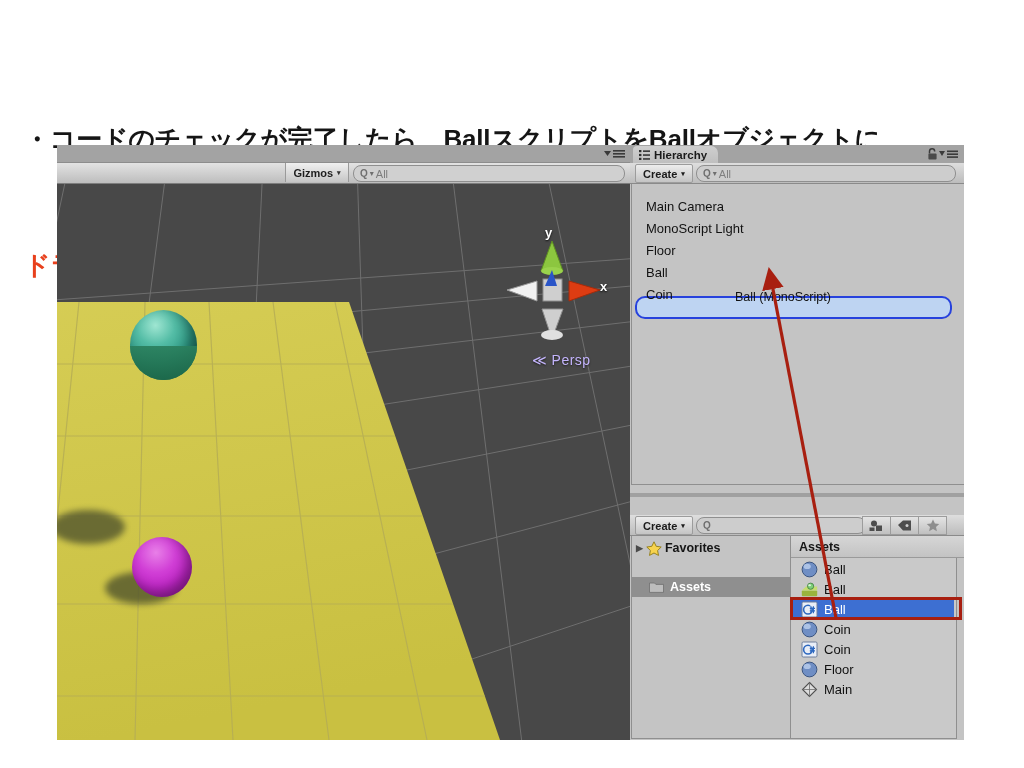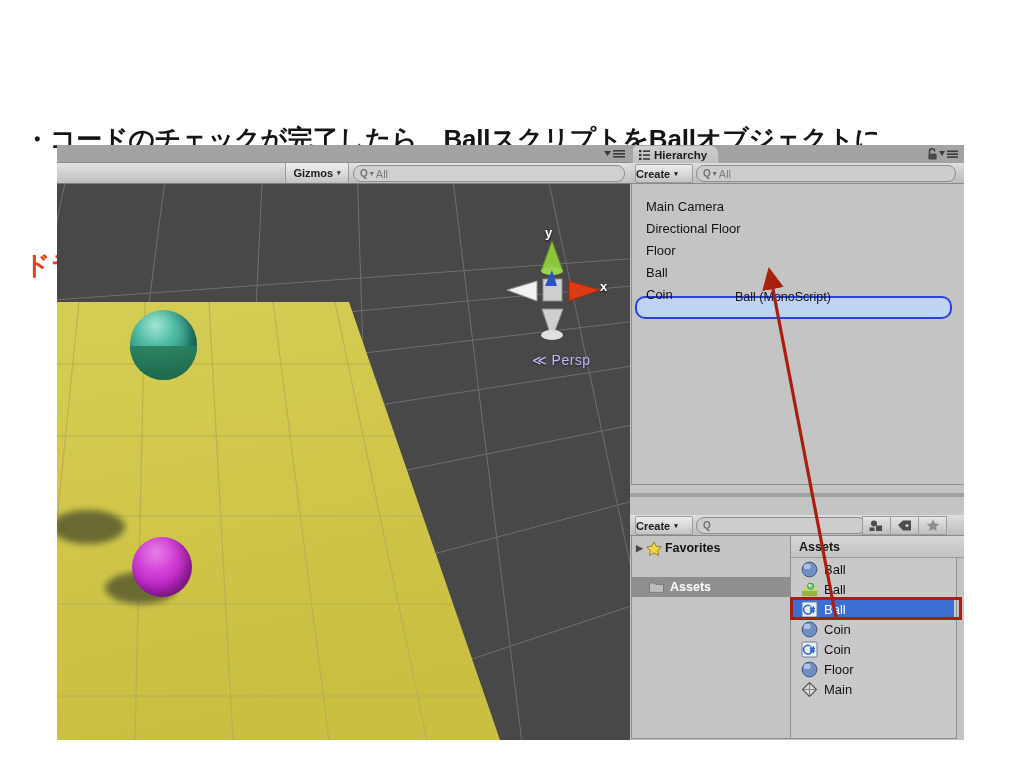--- a/index.html
+++ b/index.html
@@ -108,21 +108,21 @@
       font-size:11.5px; font-weight:bold; color:#1b1b1b;justify-content:center; }
   .panel-lock { position:absolute; right:26px; top:3px; width:11px; height:12px; }
   .panel-menu { position:absolute; right:5px; top:4px; width:20px; height:10px; }
 
   .panel-toolbar { position:absolute; left:0; top:18px; width:100%; height:20px;
       background:linear-gradient(#dedede,#bcbcbc); border-bottom:1px solid #8a8a8a; }
   .create-btn { position:absolute; left:5px; top:1px; width:56px; height:17px;
       background:linear-gradient(#ededed,#c4c4c4);
       border:1px solid #9c9c9c; border-radius:2px;
       font-size:11px; font-weight:bold; color:#1b1b1b;
-      display:flex; align-items:center; justify-content:flex-start; gap:4px; }
+      display:flex; align-items:center; justify-content:center; gap:4px; }
   .create-btn .caret { font-size:7px; }
   .tb-search { position:absolute; height:15px; top:2px;
       background:#cdcdcd; border:1px solid #8f8f8f; border-radius:8px;
       display:flex; align-items:center; padding-left:6px; gap:2px;
       font-size:11px; color:#7f7f7f; }
   .tb-iconbtn { position:absolute; top:1px; width:27px; height:17px;
       background:linear-gradient(#e4e4e4,#c0c0c0);
       border:1px solid #9c9c9c;
       display:flex; align-items:center; justify-content:center; }
 
@@ -316,21 +316,21 @@
             <span class="qglyph">Q</span>
             <span style="font-size:8px;color:#6f6f6f">▾</span>
             <span>All</span>
           </div>
         </div>
 
         <div class="hier-body">
           <div class="hier-sel" style="top:112px;"></div>
 
           <div class="hier-item" style="top:15px;">Main Camera</div>
-          <div class="hier-item" style="top:37px;">Directional Floor</div>
+          <div class="hier-item" style="top:37px;">MonoScript Light</div>
           <div class="hier-item" style="top:59px;">Floor</div>
           <div class="hier-item" style="top:81px;">Ball</div>
           <div class="hier-item" style="top:103px;">Coin</div>
 
           <div class="drag-label" style="left:55px; top:106px;">Ball (MonoScript)</div>
         </div>
       </div>
 
       <div class="panel" id="project">
 

